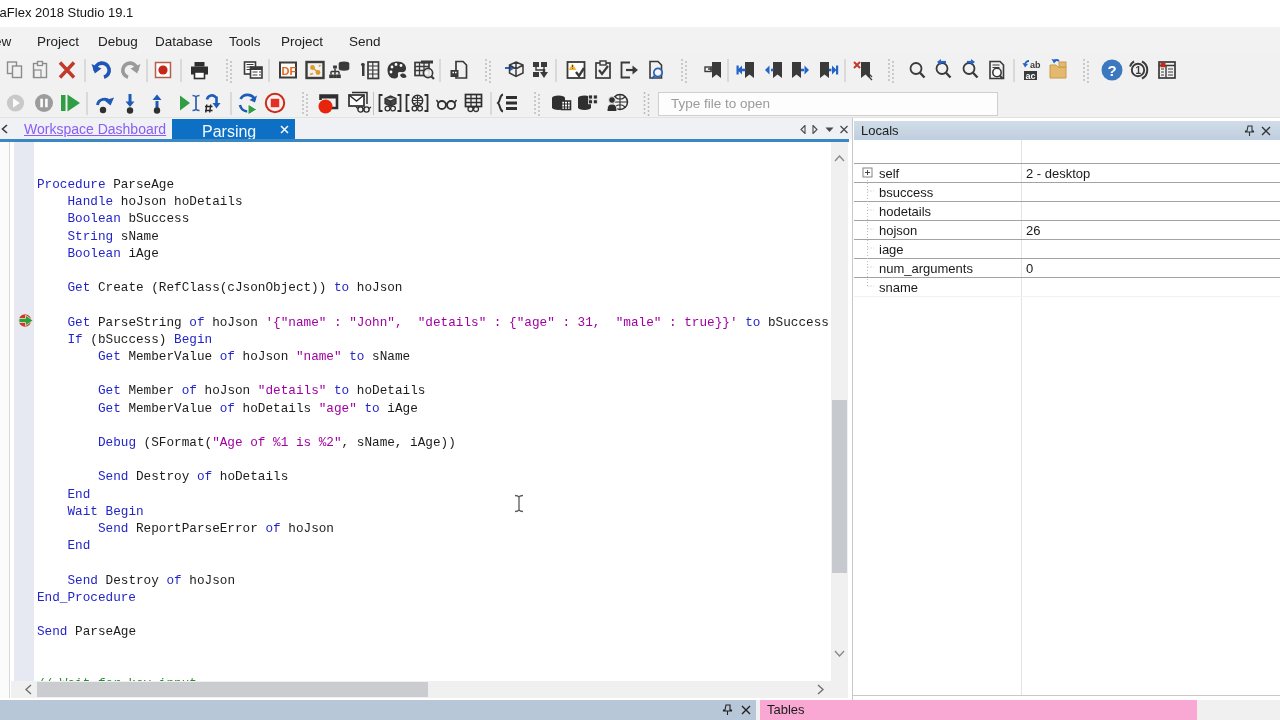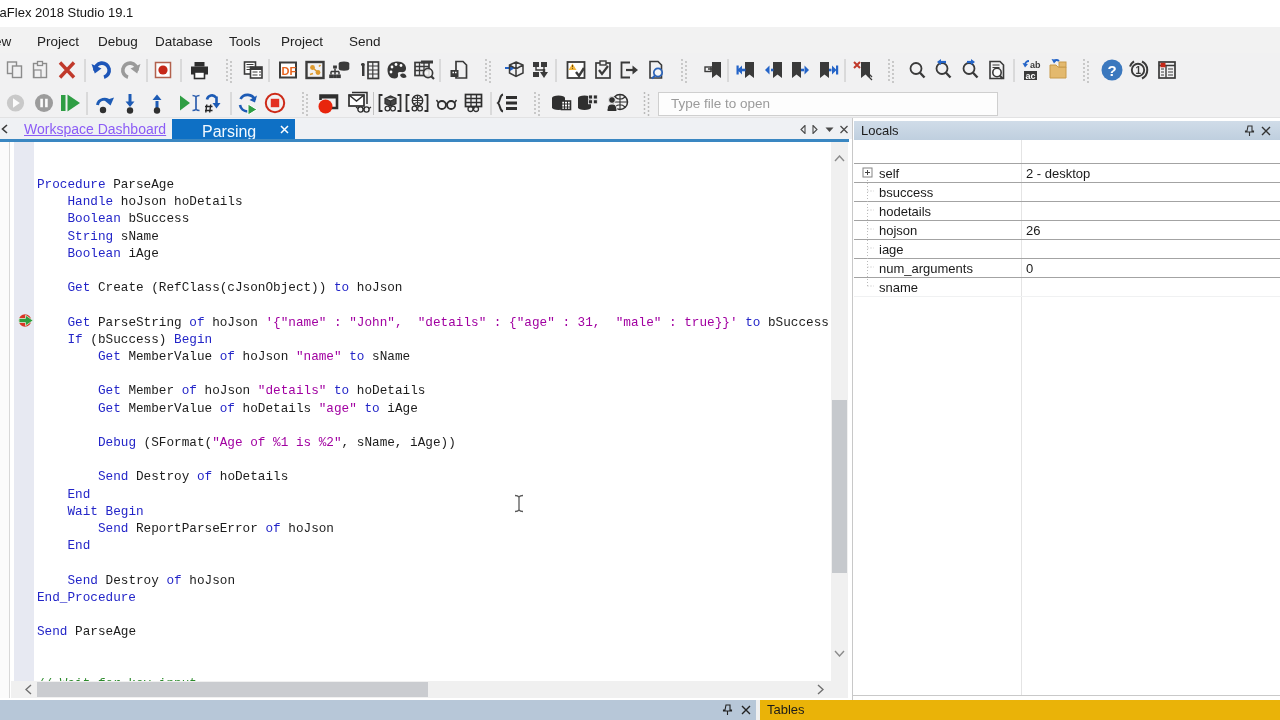--- a/index.html
+++ b/index.html
@@ -40,21 +40,21 @@
   #rheader .h2 { position:absolute; left:173px; top:3px; font-size:13.5px; color:#222; }
   #colsep { position:absolute; left:168px; top:22px; width:1px; height:555px; background:#e4e4e4; }
   #rgrid  { position:absolute; left:1px; top:45px; width:427px; height:532px; }
   .lrow { position:absolute; left:0; width:427px; height:19px; font-size:13px; color:#1a1a1a; border-top:1px solid #a3a3a3; }
   .lrow .nm { position:absolute; left:25px; top:2px; }
   .lrow .vl { position:absolute; left:172px; top:2px; }
   #gridbottom { position:absolute; left:0px; top:577px; width:428px; height:1px; background:#c9c9c9; }
   
   #bottombar { left:0; top:700px; width:1280px; height:20px; background:#f0f0f0; }
   #bleft  { position:absolute; left:0; top:0; width:756px; height:20px; background:#b7c7d8; }
-  #bright { position:absolute; left:760px; top:0; width:520px; height:20px; background:#eab308; }
+  #bright { position:absolute; left:760px; top:0; width:437px; height:20px; background:#f9a8d4; }
   #bright span { position:absolute; left:7px; top:2px; font-size:13px; color:#1b1b1b; }
 </style>
 </head>
 <body>
 <div class="abs" id="titlebar">
     <div class="abs" id="titletext">taFlex 2018 Studio 19.1</div>
   </div>
 <div class="abs" id="menubar">
   <span class="menu" style="left:-6px">ew</span>
   <span class="menu" style="left:37px">Project</span>

